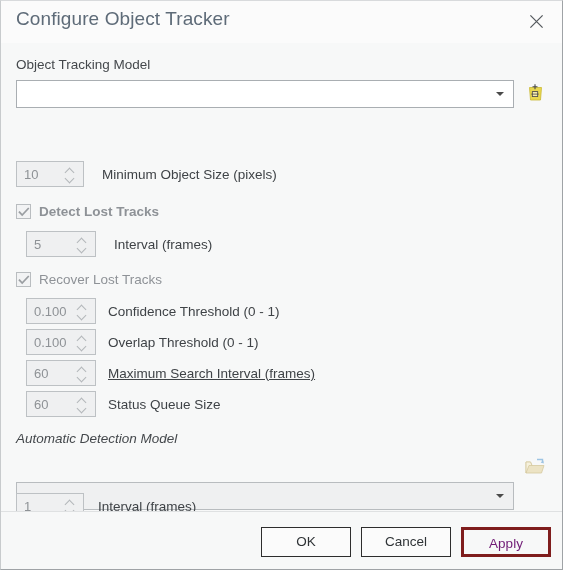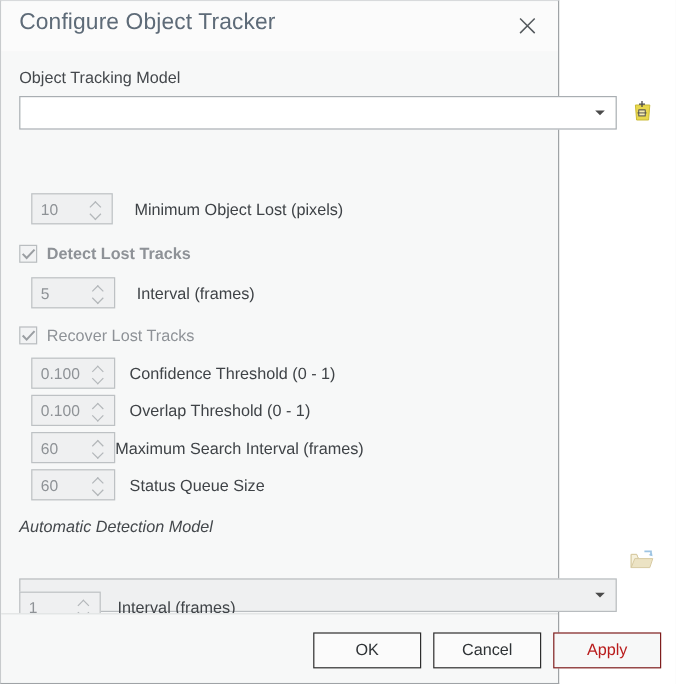--- a/index.html
+++ b/index.html
@@ -12,21 +12,21 @@
     background: #ffffff;
     font-family: "Liberation Sans", sans-serif;
     font-size: 13px;
     color: #3b3b3b;
     overflow: hidden;
   }
 
   .dialog {
     position: absolute;
     left: 0; top: 0;
-    width: 466px;
+    width: 563px;
     height: 570px;
     box-sizing: border-box;
     background: #f7f8f8;
     border-left: 1px solid #c8cbcd;
     border-right: 1px solid #9fa3a6;
     border-top: 1px solid #d8dadc;
     border-bottom: 1px solid #9fa3a6;
     display: flex;
     flex-direction: column;
   }
@@ -224,22 +224,22 @@
     font-family: "Liberation Sans", sans-serif;
     font-size: 13.5px;
     color: #2f3336;
     cursor: default;
     padding: 0;
     line-height: 28px;
     text-align: center;
   }
   .btn.secondary { border: 1px solid #2d2d2d; }
   .btn.disabled {
-    border: 1px solid #7f1d1d;
-    color: #b91c1c;
+    border: 3px solid #7f1d1d;
+    color: #701a75;
     background: #f7f8f8;
   }
   #btn-ok     { left: 260px; }
   #btn-cancel { left: 360px; text-align: center; }
   #btn-apply  { left: 460px; }
 </style>
 </head>
 <body>
 
 <div class="dialog">
@@ -273,29 +273,29 @@
         <svg width="22" height="22" viewBox="0 0 22 22">
           <path d="M5.5 5.5 L17.5 5.5 L16.5 18 L6.5 18 Z" fill="#e9d84e" stroke="#c9b832" stroke-width="0.8"></path>
           <rect x="8.5" y="9.5" width="5" height="5" fill="#f2e徐"></rect>
           <rect x="8.3" y="9.6" width="5.4" height="5" fill="#f5ebb0" stroke="#4d4d4d" stroke-width="0.8"></rect>
           <path d="M7.2 12.1 L14.8 12.1" stroke="#4d4d4d" stroke-width="0.8"></path>
           <path d="M11 2.2 L11 7.2 M8.5 4.7 L13.5 4.7" stroke="#4a4a4a" stroke-width="1.1"></path>
         </svg>
       </span>
     </button>
 
-    <div class="row" style="left:25px; top:118px;justify-content:flex-end;">
+    <div class="row" style="left:15px; top:118px;justify-content:flex-end;">
       <div class="spin" style="width:68px;">
         <span class="sval">10</span>
         <span class="sbtns">
           <span class="chev-up"></span>
           <span class="chev-dn"></span>
         </span>
       </div>
-      <span class="field-label" style="margin-left:18px;">Minimum Object Lost (pixels)</span>
+      <span class="field-label" style="margin-left:18px;">Minimum Object Size (pixels)</span>
     </div>
 
     <div class="row checkrow" style="left:15px; top:161px;font-weight:bold;">
       <span class="cbox">
         <span>
           <svg width="12" height="12" viewBox="0 0 12 12">
             <path d="M1.5 6.2 L4.2 9 L10.2 2.6" stroke="#9a9ea2" stroke-width="1.7" fill="none" stroke-linecap="square"></path>
           </svg>
         </span>
       </span>
@@ -347,21 +347,21 @@
     </div>
 
     <div class="row" style="left:25px; top:317px;">
       <div class="spin" style="width:70px;">
         <span class="sval">60</span>
         <span class="sbtns">
           <span class="chev-up"></span>
           <span class="chev-dn"></span>
         </span>
       </div>
-      <span class="field-label" style="">Maximum Search Interval (frames)</span>
+      <span class="field-label" style="margin-left:12px;text-decoration:underline;">Maximum Search Interval (frames)</span>
     </div>
 
     <div class="row" style="left:25px; top:348px;">
       <div class="spin" style="width:70px;">
         <span class="sval">60</span>
         <span class="sbtns">
           <span class="chev-up"></span>
           <span class="chev-dn"></span>
         </span>
       </div>

